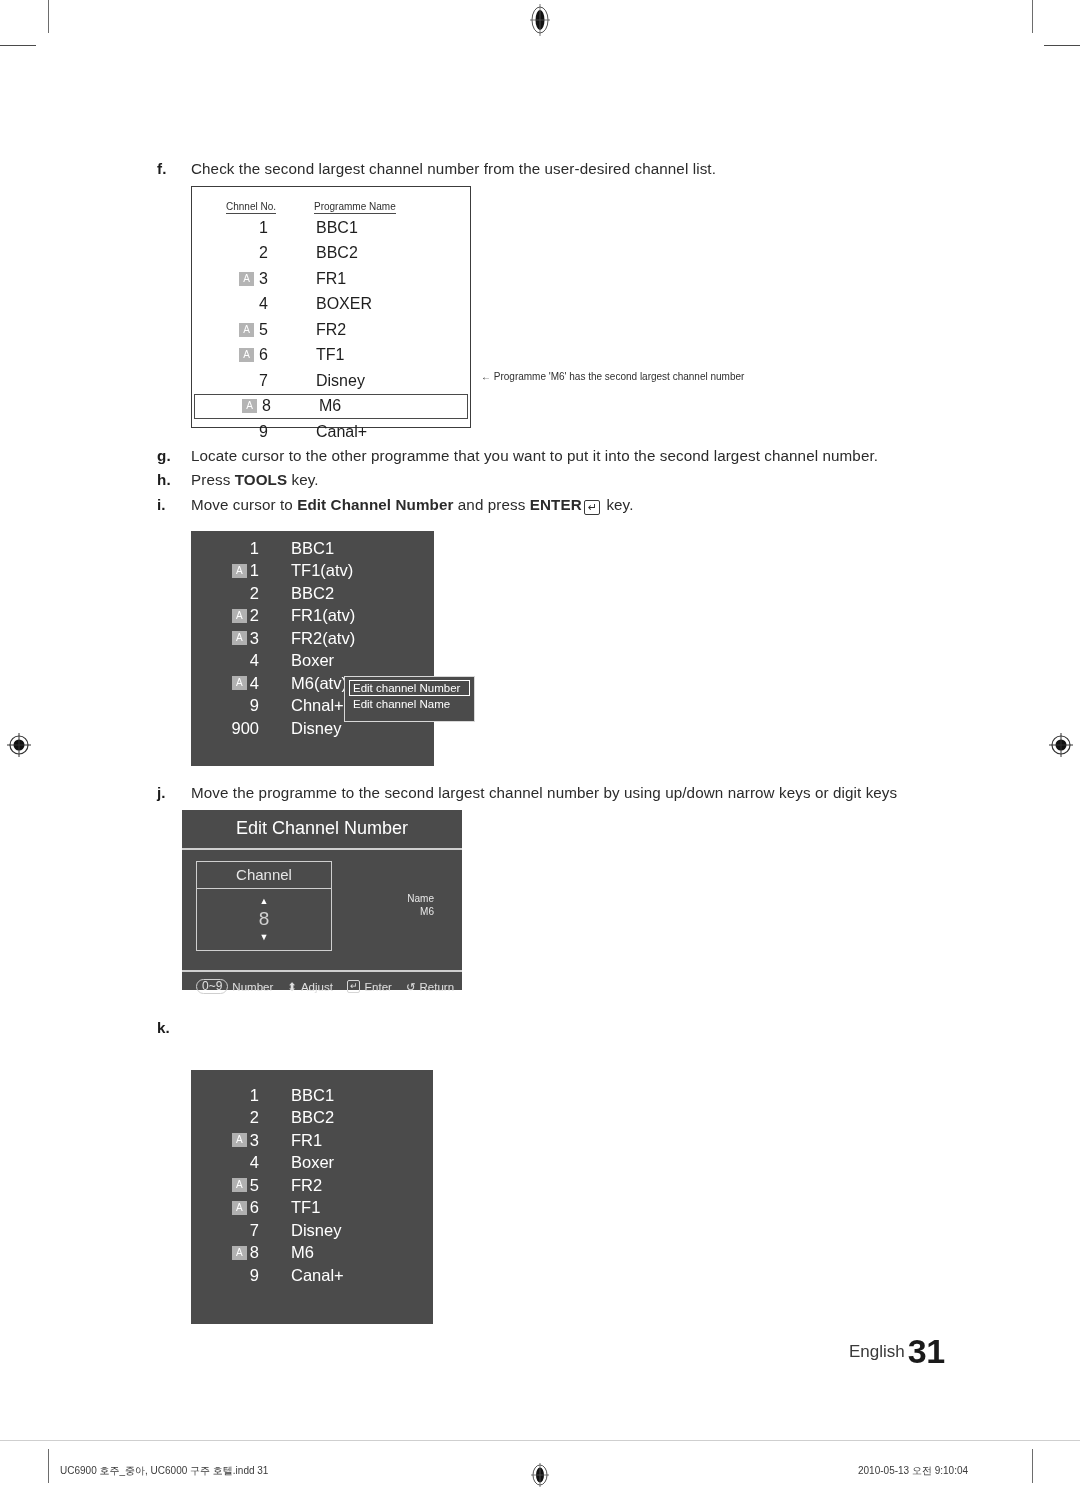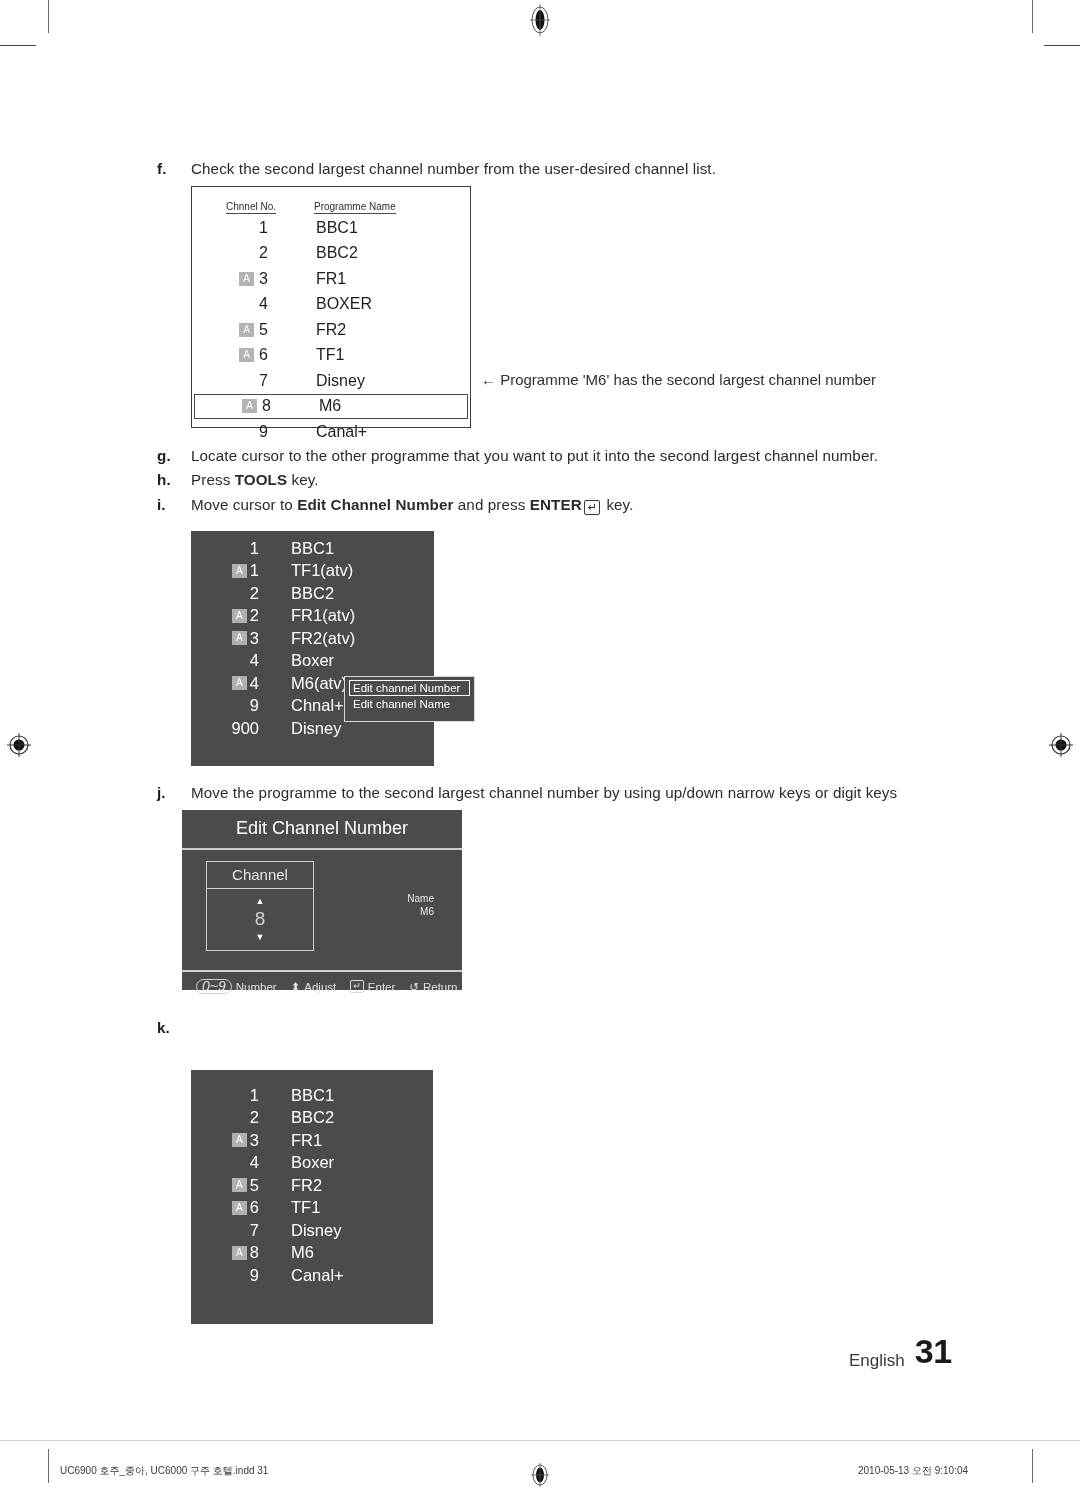--- a/index.html
+++ b/index.html
@@ -139,21 +139,21 @@
   }
   .badge-spacer {
     display: inline-block;
     width: 15px;
     height: 14px;
     margin-right: 5px;
   }
 
   .note-arrow {
     position: absolute;
-    font-size: 15px;
+    font-size: 10px;
     color: #2f2f2f;
     white-space: nowrap;
   }
 
   
   .osd-panel {
     position: absolute;
     background: #4b4b4b;
     color: #ffffff;
   }
@@ -225,23 +225,23 @@
     font-size: 18px;
     padding: 8px 0 9px 0;
     border-bottom: 2px solid #cfcfcf;
   }
   .dlg-body {
     position: relative;
     height: 120px;
   }
   .dlg-channel-box {
     position: absolute;
-    left: 24px;
+    left: 14px;
     top: 11px;
-    width: 108px;
+    width: 136px;
     border: 1.5px solid #cfcfcf;
     box-sizing: border-box;
   }
   .dlg-channel-label {
     text-align: center;
     font-size: 15px;
     padding: 4px 0 5px 0;
     border-bottom: 1.5px solid #cfcfcf;
     color: #e6e6e6;
   }
@@ -276,39 +276,38 @@
     gap: 14px;
     padding: 7px 0 9px 14px;
     font-size: 11.5px;
     color: #e0e0e0;
   }
   .foot-item { display: flex; align-items: center; gap: 4px; white-space: nowrap; }
   .pill {
     border: 1.2px solid #cfcfcf;
     border-radius: 9px;
     padding: 0 5px;
-    font-size: 14px;
+    font-size: 12px;
     line-height: 13px;
-    font-style: italic;
   }
   .key-box {
     display: inline-block;
     border: 1.3px solid #d6d6d6;
     border-radius: 2px;
     font-size: 9px;
     line-height: 11px;
     padding: 0 2px;
   }
 
   
   .page-num {
     position: absolute;
     display: flex;
-    align-items: flex-end;
-    gap: 10px;
+    align-items: center;
+    gap: 3px;
   }
   .page-num .lang { font-size: 17px; color: #3a3a3a; }
   .page-num .num { font-size: 34px; font-weight: bold; color: #1a1a1a; letter-spacing: -.5px; }
 
   .imprint {
     position: absolute;
     font-size: 10px;
     color: #3a3a3a;
     white-space: nowrap;
   }

